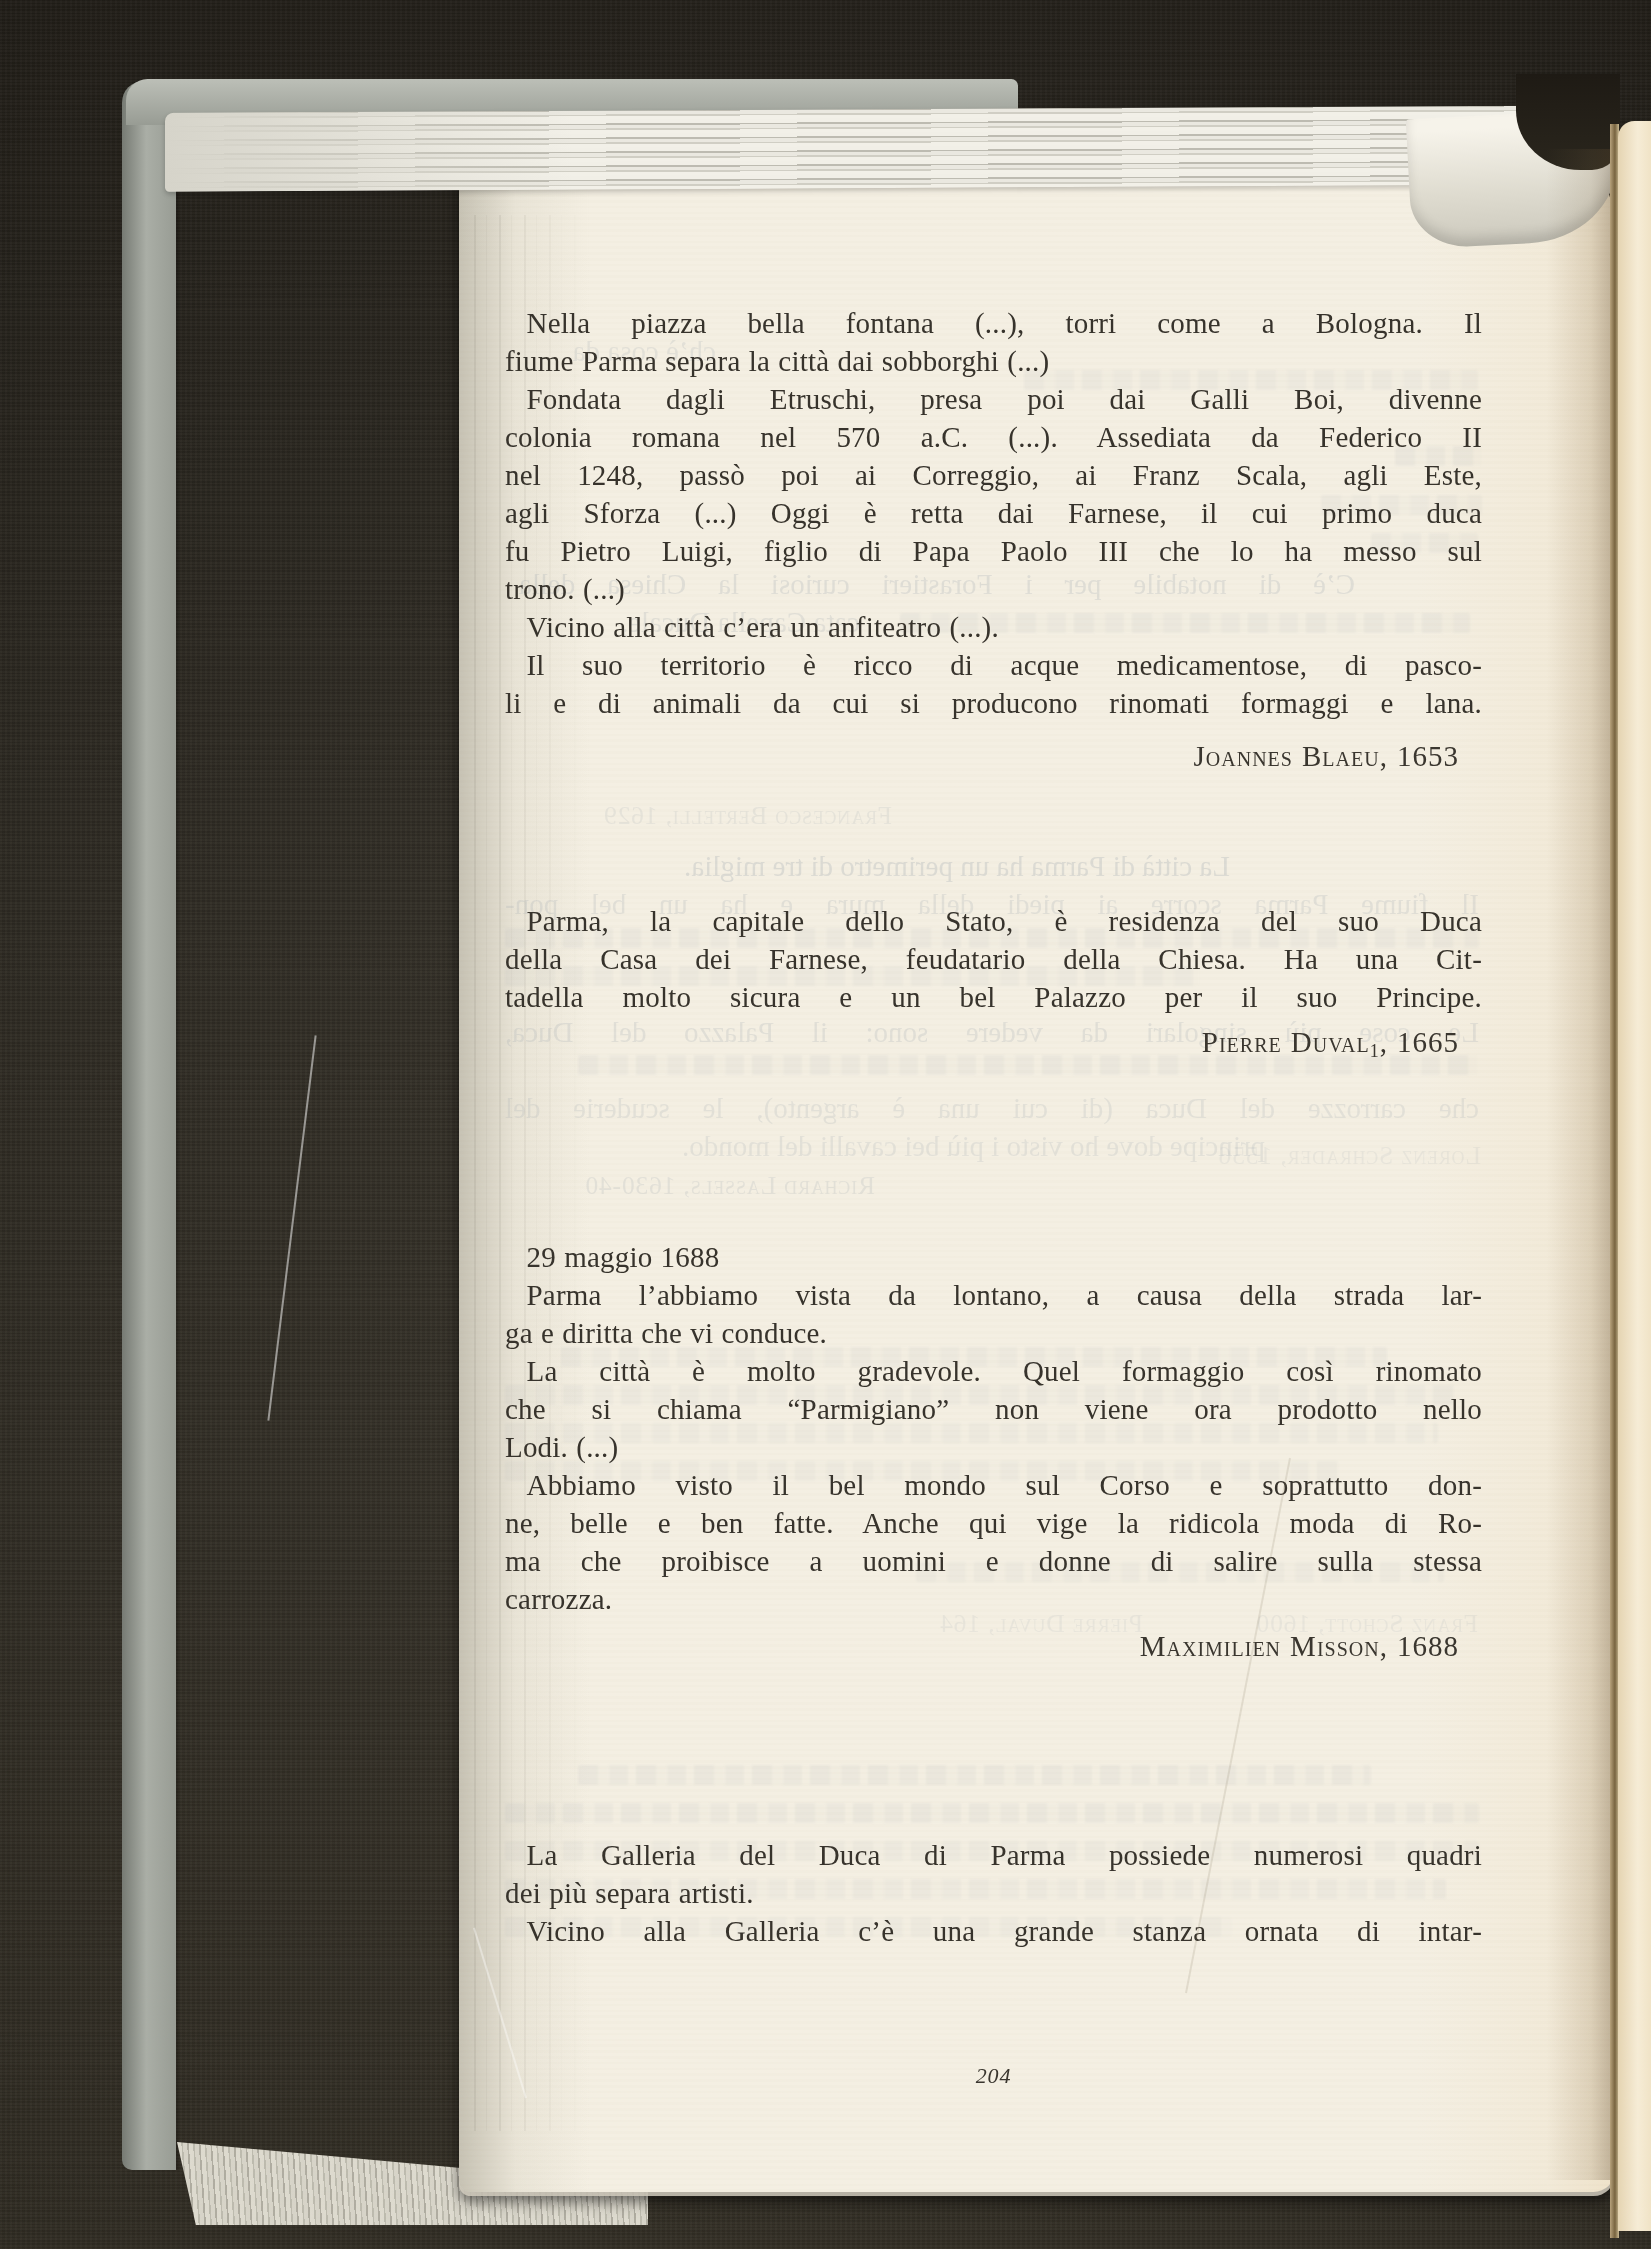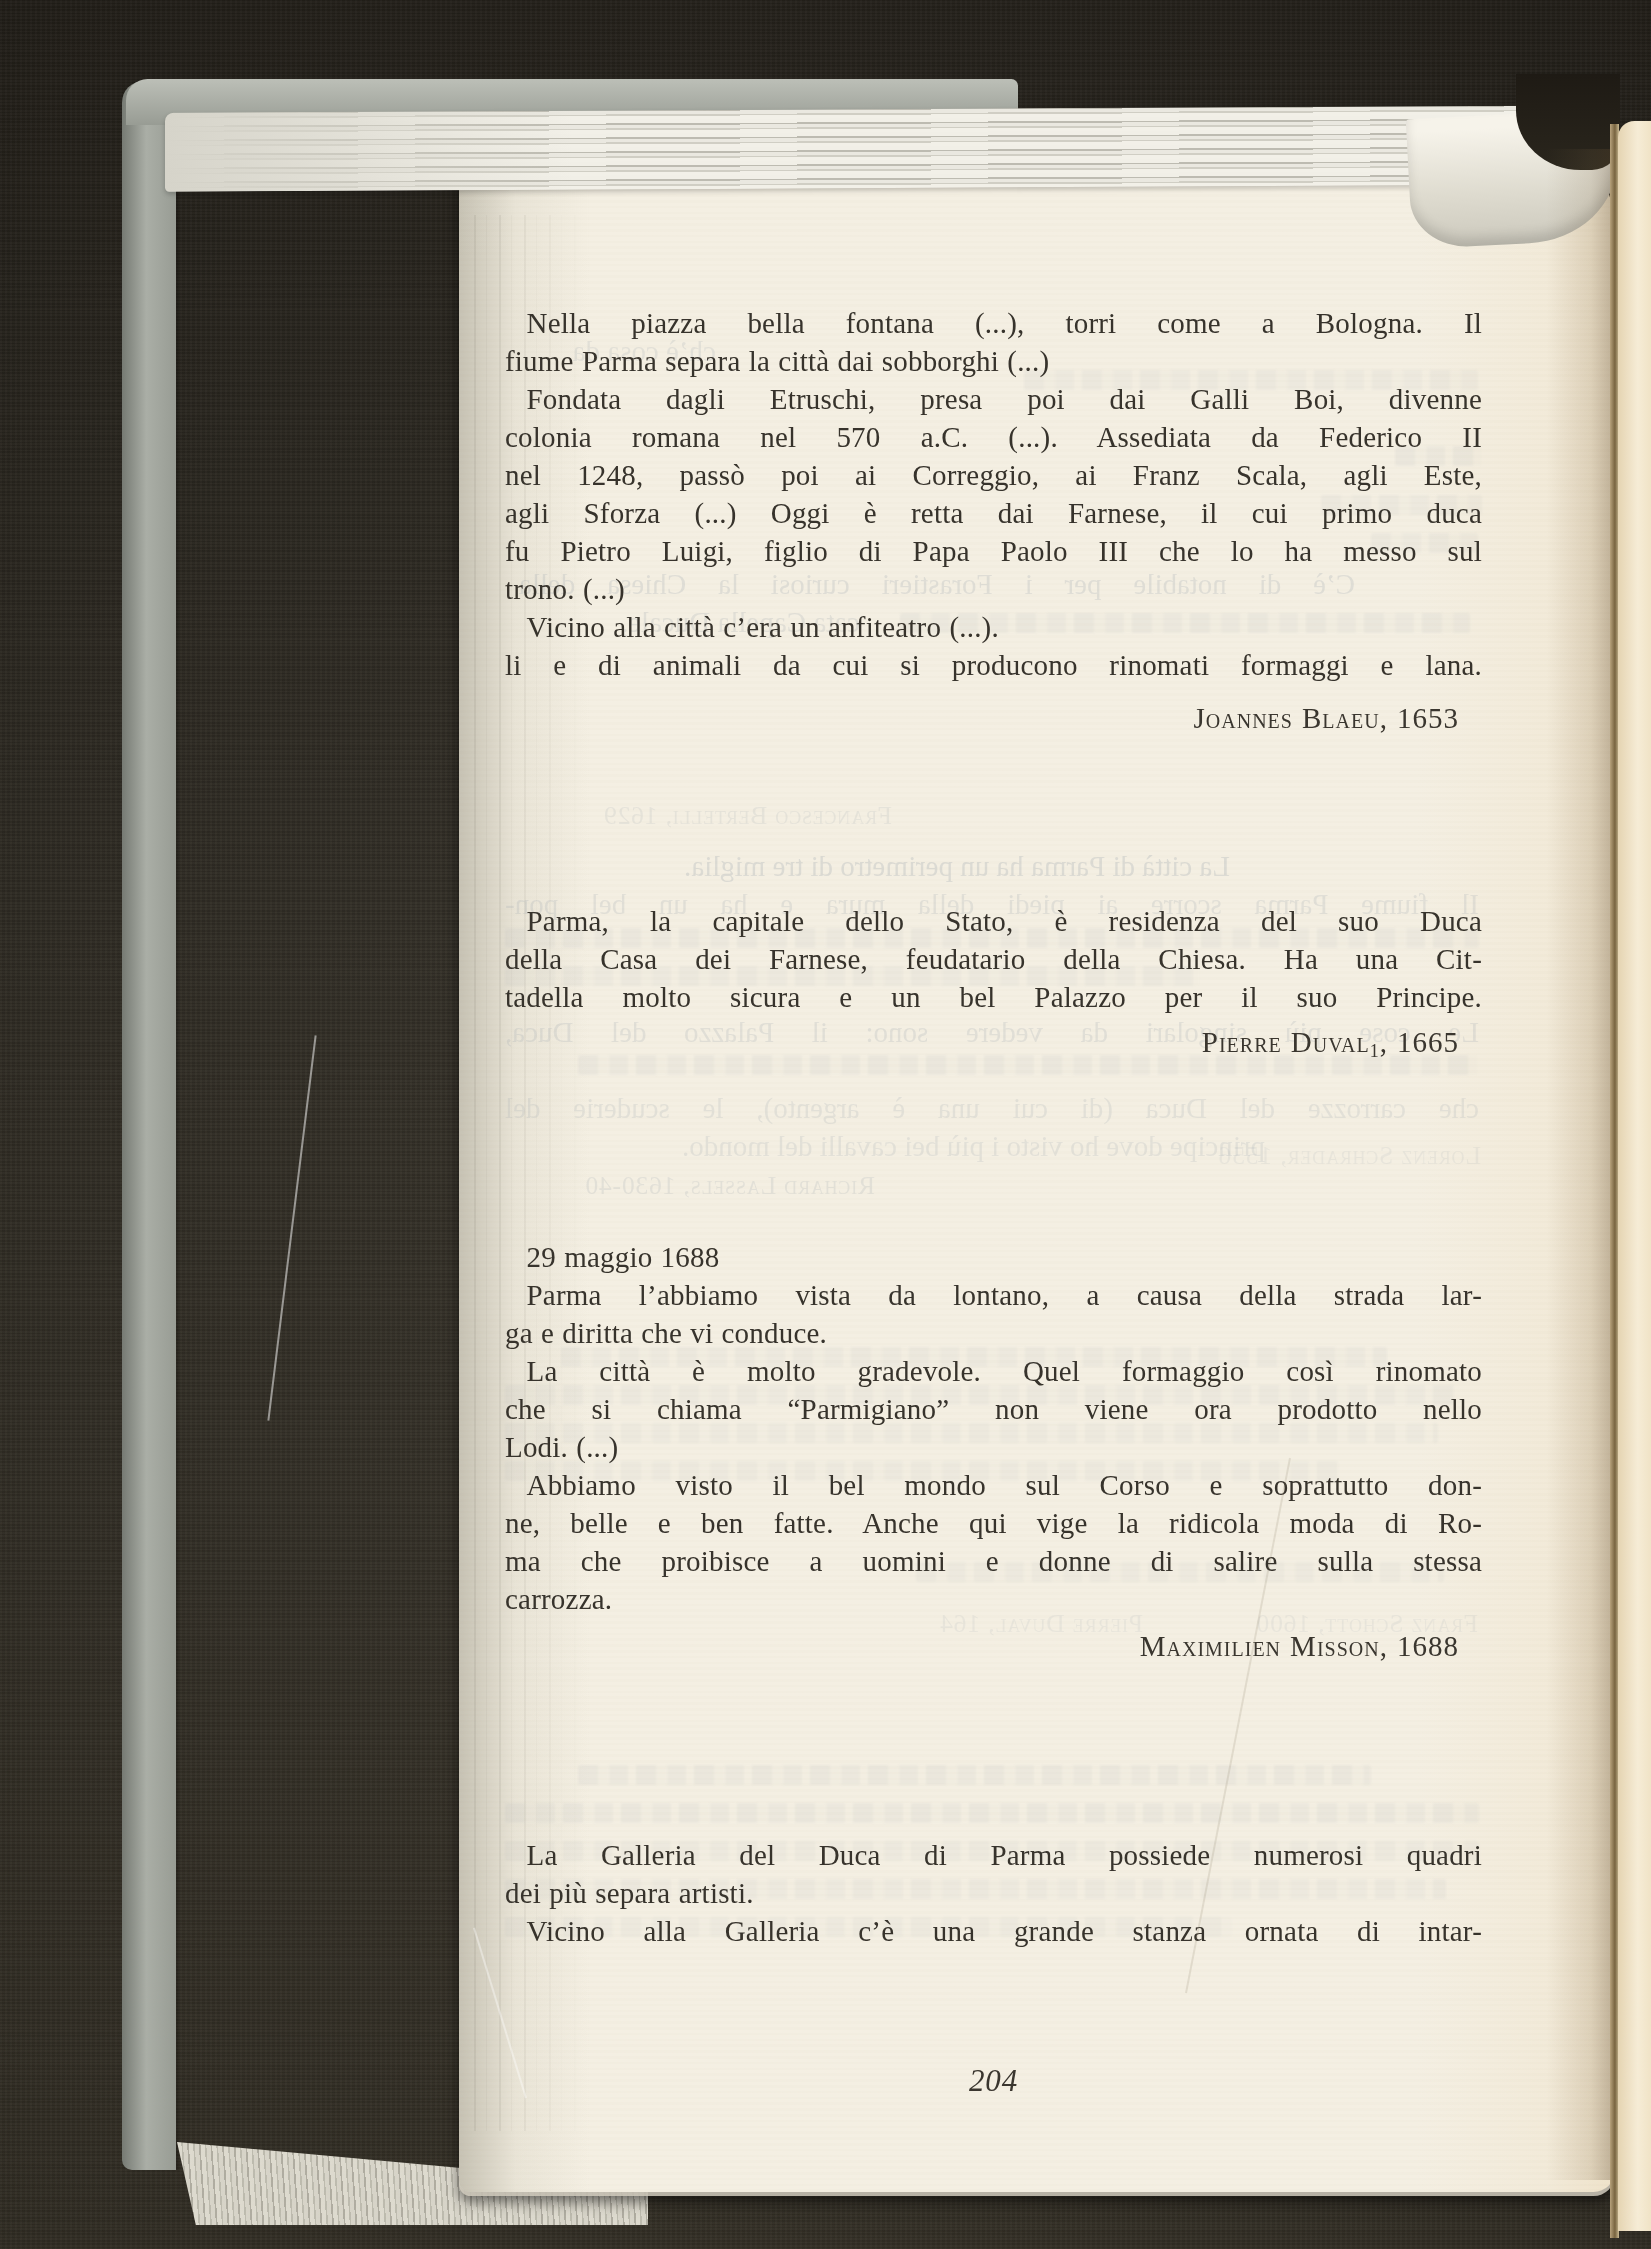--- a/index.html
+++ b/index.html
@@ -78,21 +78,21 @@
   
   .textblock{position:absolute;left:505px;width:977px;color:#37332c;
     font-size:29px;line-height:38px;letter-spacing:0.2px;word-spacing:0.8px;}
   .ln{white-space:normal;text-align:left;}
   .ln.j{text-align:justify;text-align-last:justify;}
   .ln.ind{text-indent:21.5px;}
   .att{text-align:right;padding-right:23px;font-variant:small-caps;letter-spacing:1px;color:#3a362f;}
   .att sub{font-size:.62em;vertical-align:-5px;}
   .att.a1{margin-top:15px;} .att.a2{margin-top:7px;} .att.a3{margin-top:9px;}
   .pagenum{position:absolute;left:505px;top:2063px;width:977px;text-align:center;
-    font-style:italic;font-size:31px;color:#3a362f;letter-spacing:0.8px;}
+    font-style:italic;font-size:22px;color:#3a362f;letter-spacing:0.8px;}
 
   
   .g{position:absolute;transform:scaleX(-1);color:#97a1ab;font-size:29px;line-height:33px;
      filter:blur(0.5px);pointer-events:none;}
   .g.gj{text-align:justify;text-align-last:justify;}
   .g.sc{font-variant:small-caps;font-size:25.6px;letter-spacing:0.8px;}
   .o25{opacity:.25;} .o22{opacity:.22;} .o20{opacity:.20;} .o18{opacity:.18;}
   .o15{opacity:.15;} .o12{opacity:.12;}
   .gbar{position:absolute;height:20px;border-radius:2.5px;filter:blur(1px);pointer-events:none;
     background:repeating-linear-gradient(90deg, rgba(142,152,162,.16) 0 20px, rgba(142,152,162,.04) 20px 31px, rgba(142,152,162,.13) 31px 50px, rgba(142,152,162,.02) 50px 58px);}
@@ -161,20 +161,21 @@
   <div class="textblock" style="top:304px;">
     <div class="ln ind j">Nella piazza bella fontana (...), torri come a Bologna. Il</div>
     <div class="ln">fiume Parma separa la città dai sobborghi (...)</div>
     <div class="ln ind j">Fondata dagli Etruschi, presa poi dai Galli Boi, divenne</div>
     <div class="ln j">colonia romana nel 570 a.C. (...). Assediata da Federico II</div>
     <div class="ln j">nel 1248, passò poi ai Correggio, ai Franz Scala, agli Este,</div>
     <div class="ln j">agli Sforza (...) Oggi è retta dai Farnese, il cui primo duca</div>
     <div class="ln j">fu Pietro Luigi, figlio di Papa Paolo III che lo ha messo sul</div>
     <div class="ln">trono. (...)</div>
     <div class="ln ind">Vicino alla città c’era un anfiteatro (...).</div>
+    <div class="ln ind j">Il suo territorio è ricco di acque medicamentose, di pasco-</div>
     <div class="ln j">li e di animali da cui si producono rinomati formaggi e lana.</div>
     <div class="att a1"><span>Joannes Blaeu</span><sub></sub><span>, 1653</span></div>
   </div>
 
   <div class="textblock" style="top:902px;">
     <div class="ln ind j">Parma, la capitale dello Stato, è residenza del suo Duca</div>
     <div class="ln j">della Casa dei Farnese, feudatario della Chiesa. Ha una Cit-</div>
     <div class="ln j">tadella molto sicura e un bel Palazzo per il suo Principe.</div>
     <div class="att a2"><span>Pierre Duval</span><sub>1</sub><span>, 1665</span></div>
   </div>

